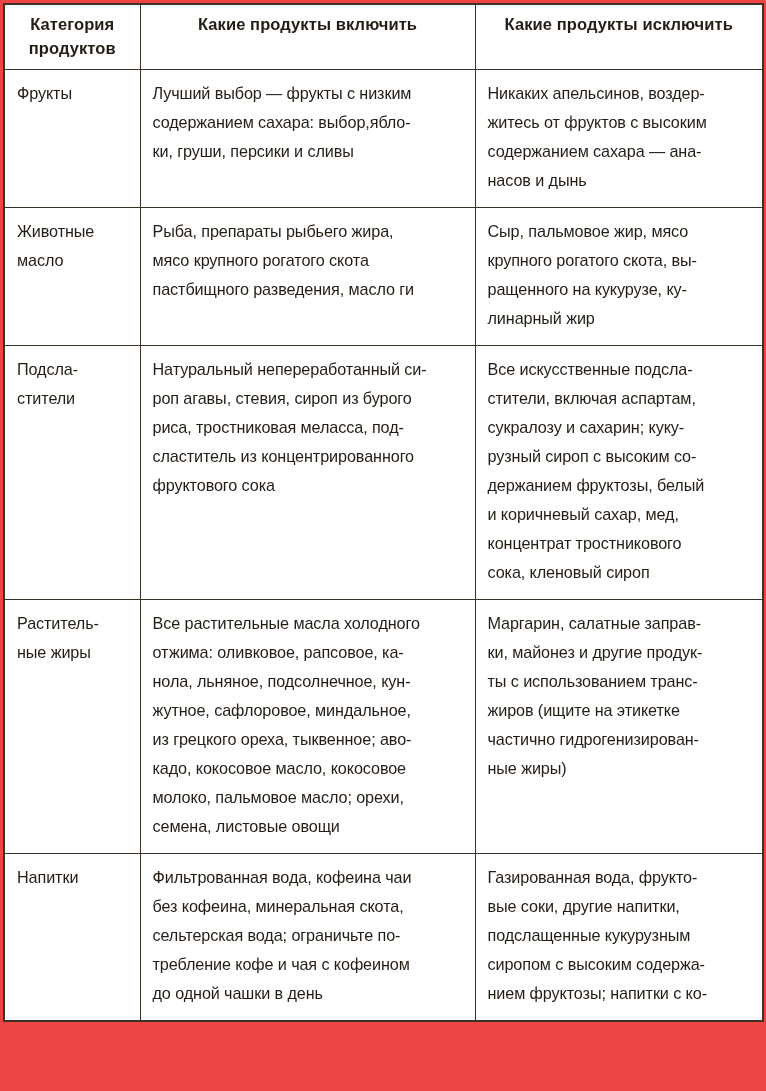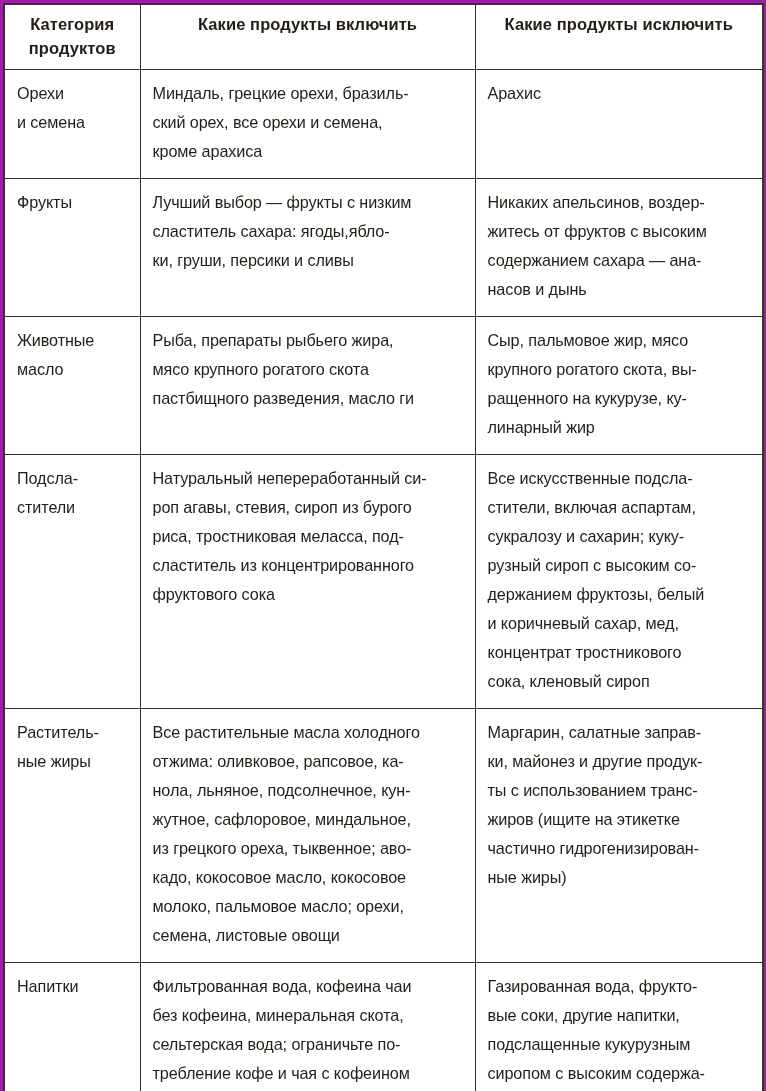--- a/index.html
+++ b/index.html
@@ -15,21 +15,21 @@
     color: #231d16;
     -webkit-font-smoothing: antialiased;
   }
 
   .page {
     position: relative;
     width: 766px;
     height: 1091px;
     box-sizing: border-box;
     padding: 3px 4px 9px 3px;
-    background: #a21caf;
+    background: #ef4444;
   }
 
   table.food-table {
     width: 759px;
     border-collapse: collapse;
     table-layout: fixed;
     background: #ffffff;
     border: 2px solid #3a3227;
   }
 
@@ -102,39 +102,25 @@
             <span class="hdr-line">Какие продукты включить</span>
           </th>
         <th class="cell-header">
             <span class="hdr-line">Какие продукты исключить</span>
           </th>
       </tr>
     </thead>
     <tbody>
       <tr>
         <td class="cell-category">
-            <span class="txt-line">Орехи</span>
-            <span class="txt-line">и семена</span>
-          </td>
-        <td class="cell-include">
-            <span class="txt-line">Миндаль, грецкие орехи, бразиль-</span>
-            <span class="txt-line">ский орех, все орехи и семена,</span>
-            <span class="txt-line">кроме арахиса</span>
-          </td>
-        <td class="cell-exclude">
-            <span class="txt-line">Арахис</span>
-          </td>
-      </tr>
-      <tr>
-        <td class="cell-category">
             <span class="txt-line">Фрукты</span>
           </td>
         <td class="cell-include">
             <span class="txt-line">Лучший выбор — фрукты с низким</span>
-            <span class="txt-line">сластитель сахара: ягоды,ябло-</span>
+            <span class="txt-line">содержанием сахара: выбор,ябло-</span>
             <span class="txt-line">ки, груши, персики и сливы</span>
           </td>
         <td class="cell-exclude">
             <span class="txt-line">Никаких апельсинов, воздер-</span>
             <span class="txt-line">житесь от фруктов с высоким</span>
             <span class="txt-line">содержанием сахара — ана-</span>
             <span class="txt-line">насов и дынь</span>
           </td>
       </tr>
       <tr>

